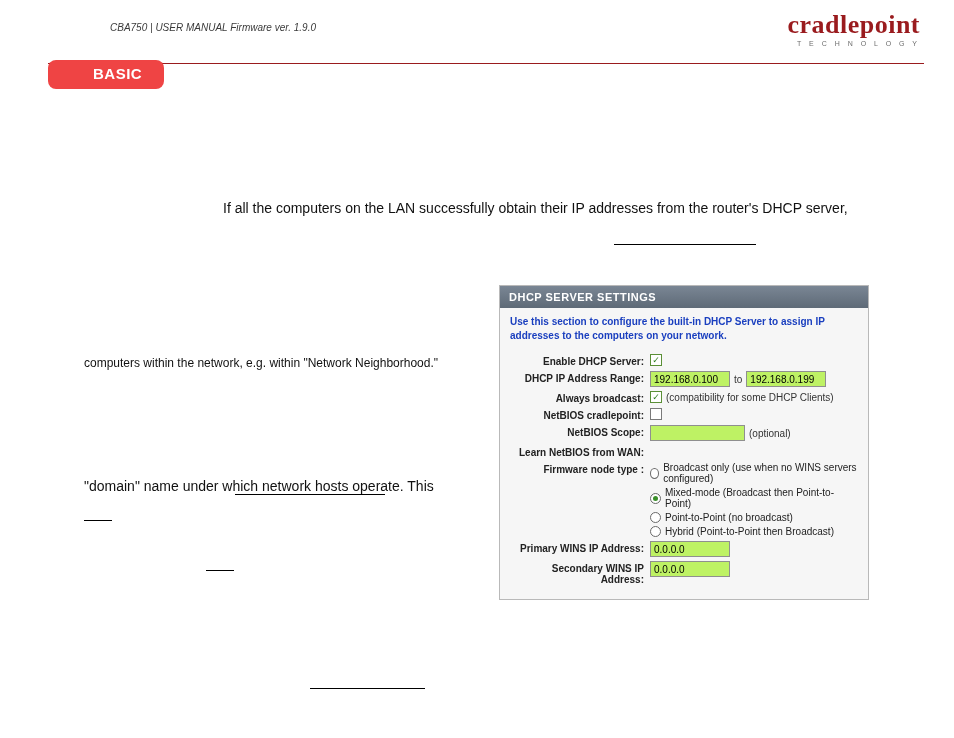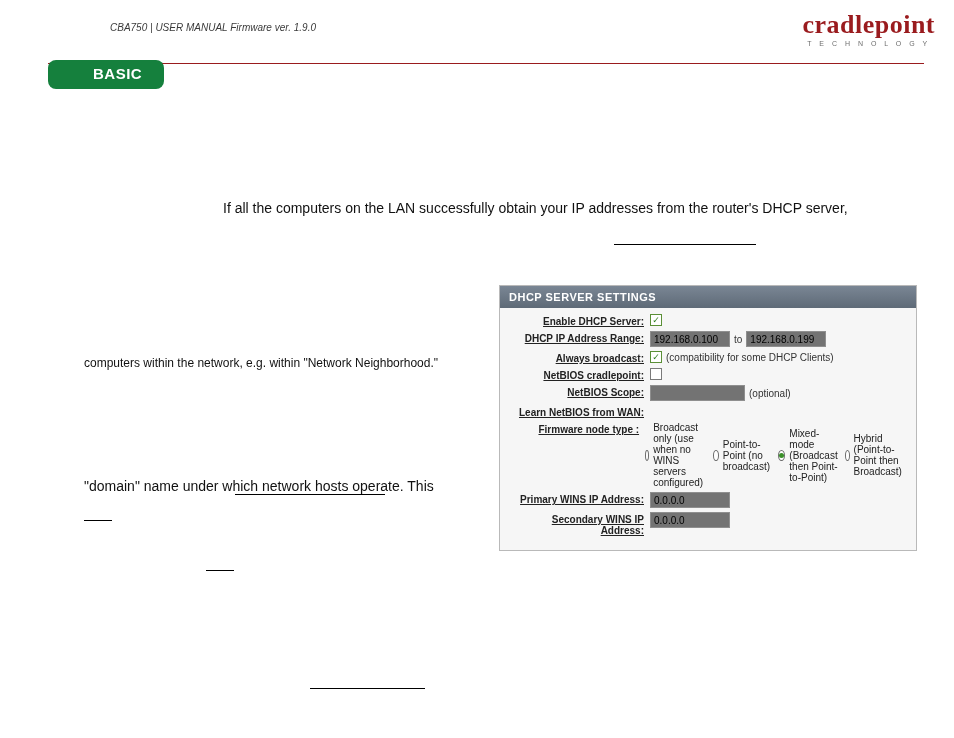--- a/index.html
+++ b/index.html
@@ -14,23 +14,23 @@
   .manual-title {
     position: absolute;
     left: 110px;
     top: 22px;
     font-size: 10px;
     color: #3a3a3a;
     font-style: italic;
   }
   .brand {
     position: absolute;
-    right: 19px;
+    right: 34px;
     top: 12px;
-    text-align: center;
+    text-align: right;
     line-height: 1;
   }
   .brand-main {
     font-family: Georgia, 'Times New Roman', serif;
     font-size: 26px;
     letter-spacing: 0.5px;
     color: #9a1b1e;
     font-weight: 600;
   }
   .brand-sub {
@@ -42,21 +42,21 @@
   .red-rule {
     position: absolute;
     left: 48px; right: 30px;
     top: 63px;
     border-top: 1px solid #9a1b1e;
   }
   .basic-tab {
     position: absolute;
     left: 48px;
     top: 60px;
-    background: #15803d;
+    background: #ef4444;
     color: #fff;
     font-weight: 700;
     font-size: 15px;
     padding: 5px 22px 7px 45px;
     border-radius: 8px;
     letter-spacing: 0.5px;
   }
   .body-text-1 {
     position: absolute;
     left: 223px;
@@ -84,21 +84,21 @@
     color: #111;
     text-align: justify;
     line-height: 1.25;
   }
 
   
   .panel {
     position: absolute;
     left: 499px;
     top: 285px;
-    width: 418px;
+    width: 370px;
     border: 1px solid #b9b9b9;
     background: #f6f6f6;
   }
   .panel-head {
     background: #6c7a89;
     background: linear-gradient(#7a8694, #5e6a77);
     color: #fff;
     font-size: 11px;
     font-weight: 700;
     letter-spacing: 0.5px;
@@ -120,52 +120,51 @@
     margin: 4px 0;
     font-size: 10px;
     color: #222;
   }
   .row .lbl {
     width: 142px;
     text-align: right;
     font-weight: 700;
     padding-right: 6px;
     padding-top: 2px;
-    text-decoration: underline;
   }
   .row .ctl {
     flex: 1;
     display: flex;
     flex-wrap: wrap;
     align-items: center;
     gap: 4px;
   }
   .row input[type="text"] {
     font-size: 10px;
     padding: 1px 3px;
     border: 1px solid #8f8f8f;
-    background: #737373;
+    background: #bef264;
     height: 16px;
   }
   .txt-ip { width: 80px; }
   .txt-short { width: 50px; }
   .txt-med { width: 95px; }
   .hint { font-size: 10px; color: #333; }
   .cb {
     width: 12px; height: 12px;
     border: 1px solid #5a8f36;
     background: #fff;
     display: inline-flex;
     align-items: center;
     justify-content: center;
     font-size: 9px;
     color: #2e7d1e;
   }
   .cb.plain { border-color: #7a7a7a; color: transparent; }
-  .radio-col { display: flex; gap: 3px; }
+  .radio-col { display: flex; flex-direction: column; gap: 3px; }
   .radio-item { display: flex; align-items: center; gap: 4px; font-size: 10px; }
   .rad {
     width: 11px; height: 11px;
     border: 1px solid #6a6a6a;
     border-radius: 50%;
     display: inline-flex;
     align-items: center;
     justify-content: center;
     background: #fff;
   }
@@ -185,35 +184,36 @@
 <div class="manual-title">CBA750 | USER MANUAL Firmware ver. 1.9.0</div>
 
 <div class="brand">
   <div class="brand-main">cradlepoint</div>
   <div class="brand-sub">T E C H N O L O G Y</div>
 </div>
 
 <div class="red-rule"></div>
 <div class="basic-tab">BASIC</div>
 
-<div class="body-text-1">If all the computers on the LAN successfully obtain your IP addresses from the router's DHCP server,</div>
+<div class="body-text-1">If all the computers on the LAN successfully obtain their IP addresses from the router's DHCP server,</div>
 
 <div class="floating-underline" style="left:614px; top:244px; width:142px;"></div>
 
 <div class="body-text-2">computers within the network, e.g. within "Network Neighborhood."</div>
 
 <div class="body-text-3">"domain" name under which network hosts operate. This</div>
 
 <div class="floating-underline" style="left:84px; top:520px; width:28px;"></div>
 <div class="floating-underline" style="left:235px; top:494px; width:150px;"></div>
 <div class="floating-underline" style="left:206px; top:570px; width:28px;"></div>
 <div class="floating-underline" style="left:310px; top:688px; width:115px;"></div>
 
 <div class="panel">
   <div class="panel-head">DHCP SERVER SETTINGS</div>
+  <div class="panel-note">Use this section to configure the built-in DHCP Server to assign IP addresses to the computers on your network.</div>
   <div class="form">
 
     <div class="row">
       <div class="lbl">Enable DHCP Server:</div>
       <div class="ctl">
         <span class="cb">✓</span>
       </div>
     </div>
 
     <div class="row">
@@ -254,33 +254,33 @@
       <div class="ctl"></div>
     </div>
 
     <div class="row">
       <div class="lbl">Firmware node type :</div>
       <div class="ctl">
         <div class="radio-col">
           <div class="radio-item">
             <span class="rad"></span>
             <span>Broadcast only (use when no WINS servers configured)</span>
-          </div>
-          <div class="radio-item">
-            <span class="rad"></span>
-            <span>Point-to-Point (no broadcast)</span>
           </div>
           <div class="radio-item">
             <span class="rad">
                 <span class="rad-dot"></span>
               </span>
             <span>Mixed-mode (Broadcast then Point-to-Point)</span>
           </div>
           <div class="radio-item">
             <span class="rad"></span>
+            <span>Point-to-Point (no broadcast)</span>
+          </div>
+          <div class="radio-item">
+            <span class="rad"></span>
             <span>Hybrid (Point-to-Point then Broadcast)</span>
           </div>
         </div>
       </div>
     </div>
 
     <div class="row">
       <div class="lbl">Primary WINS IP Address:</div>
       <div class="ctl">
         <input type="text" class="txt-ip" value="0.0.0.0" style="">

